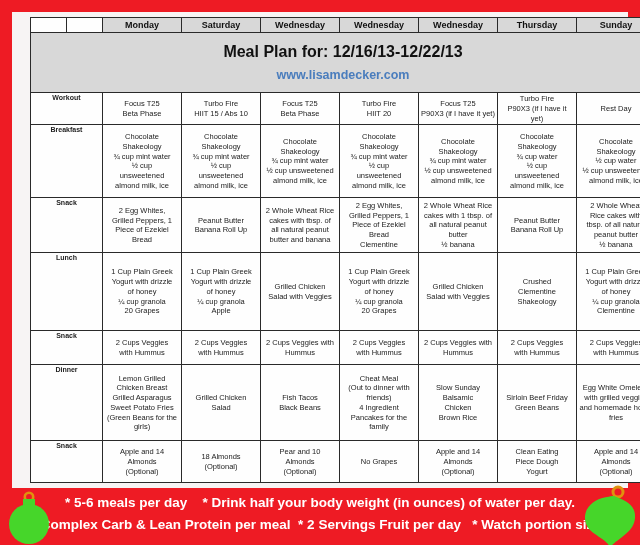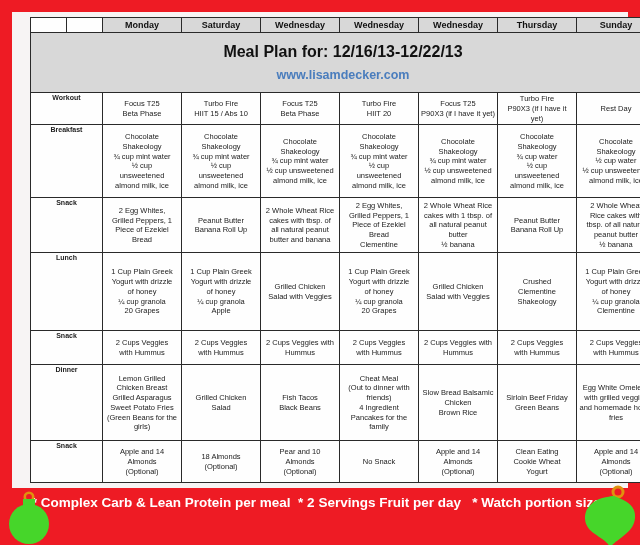--- a/index.html
+++ b/index.html
@@ -218,56 +218,57 @@
           <td class="meal">Grilled Chicken
 Salad</td>
           <td class="meal">Fish Tacos
 Black Beans</td>
           <td class="meal">Cheat Meal
 (Out to dinner with
 friends)
 4 Ingredient
 Pancakes for the
 family</td>
-          <td class="meal">Slow Bread Balsamic
+          <td class="meal">Slow Sunday Balsamic
 Chicken
 Brown Rice</td>
           <td class="meal">Sirloin Beef Friday
 Green Beans</td>
           <td class="meal">Egg White Omelets,
 with grilled veggies
 and homemade home
 fries</td>
         </tr>
         <tr style="height: 42px;">
           <td class="rowlabel" colspan="2">Snack</td>
           <td class="meal">Apple and 14
 Almonds
 (Optional)</td>
           <td class="meal">18 Almonds
 (Optional)</td>
           <td class="meal">Pear and 10
 Almonds
 (Optional)</td>
-          <td class="meal">No Snack</td>
+          <td class="meal">No Grapes</td>
           <td class="meal">Apple and 14
 Almonds
 (Optional)</td>
           <td class="meal">Clean Eating
-Cookie Wheat
+Piece Dough
 Yogurt</td>
           <td class="meal">Apple and 14
 Almonds
 (Optional)</td>
         </tr>
       </tbody>
   </table>
 </div>
 
 <div class="footer-band">
+  <div>* 5-6 meals per day    * Drink half your body weight (in ounces) of water per day.</div>
   <div>* Complex Carb &amp; Lean Protein per meal  * 2 Servings Fruit per day   * Watch portion sizes</div>
 </div>
 
 <svg id="orn-left" class="ornament" width="46" height="54" viewBox="0 0 46 54">
   <circle cx="23" cy="7" r="4.2" fill="none" stroke="#e0920e" stroke-width="2.6"></circle>
   <rect x="17" y="9" width="12" height="7" fill="#46d62a"></rect>
   <circle cx="23" cy="34" r="20" fill="#46d62a"></circle>
 </svg>
 
 <svg id="orn-right" class="ornament" width="60" height="64" viewBox="0 0 60 64">

